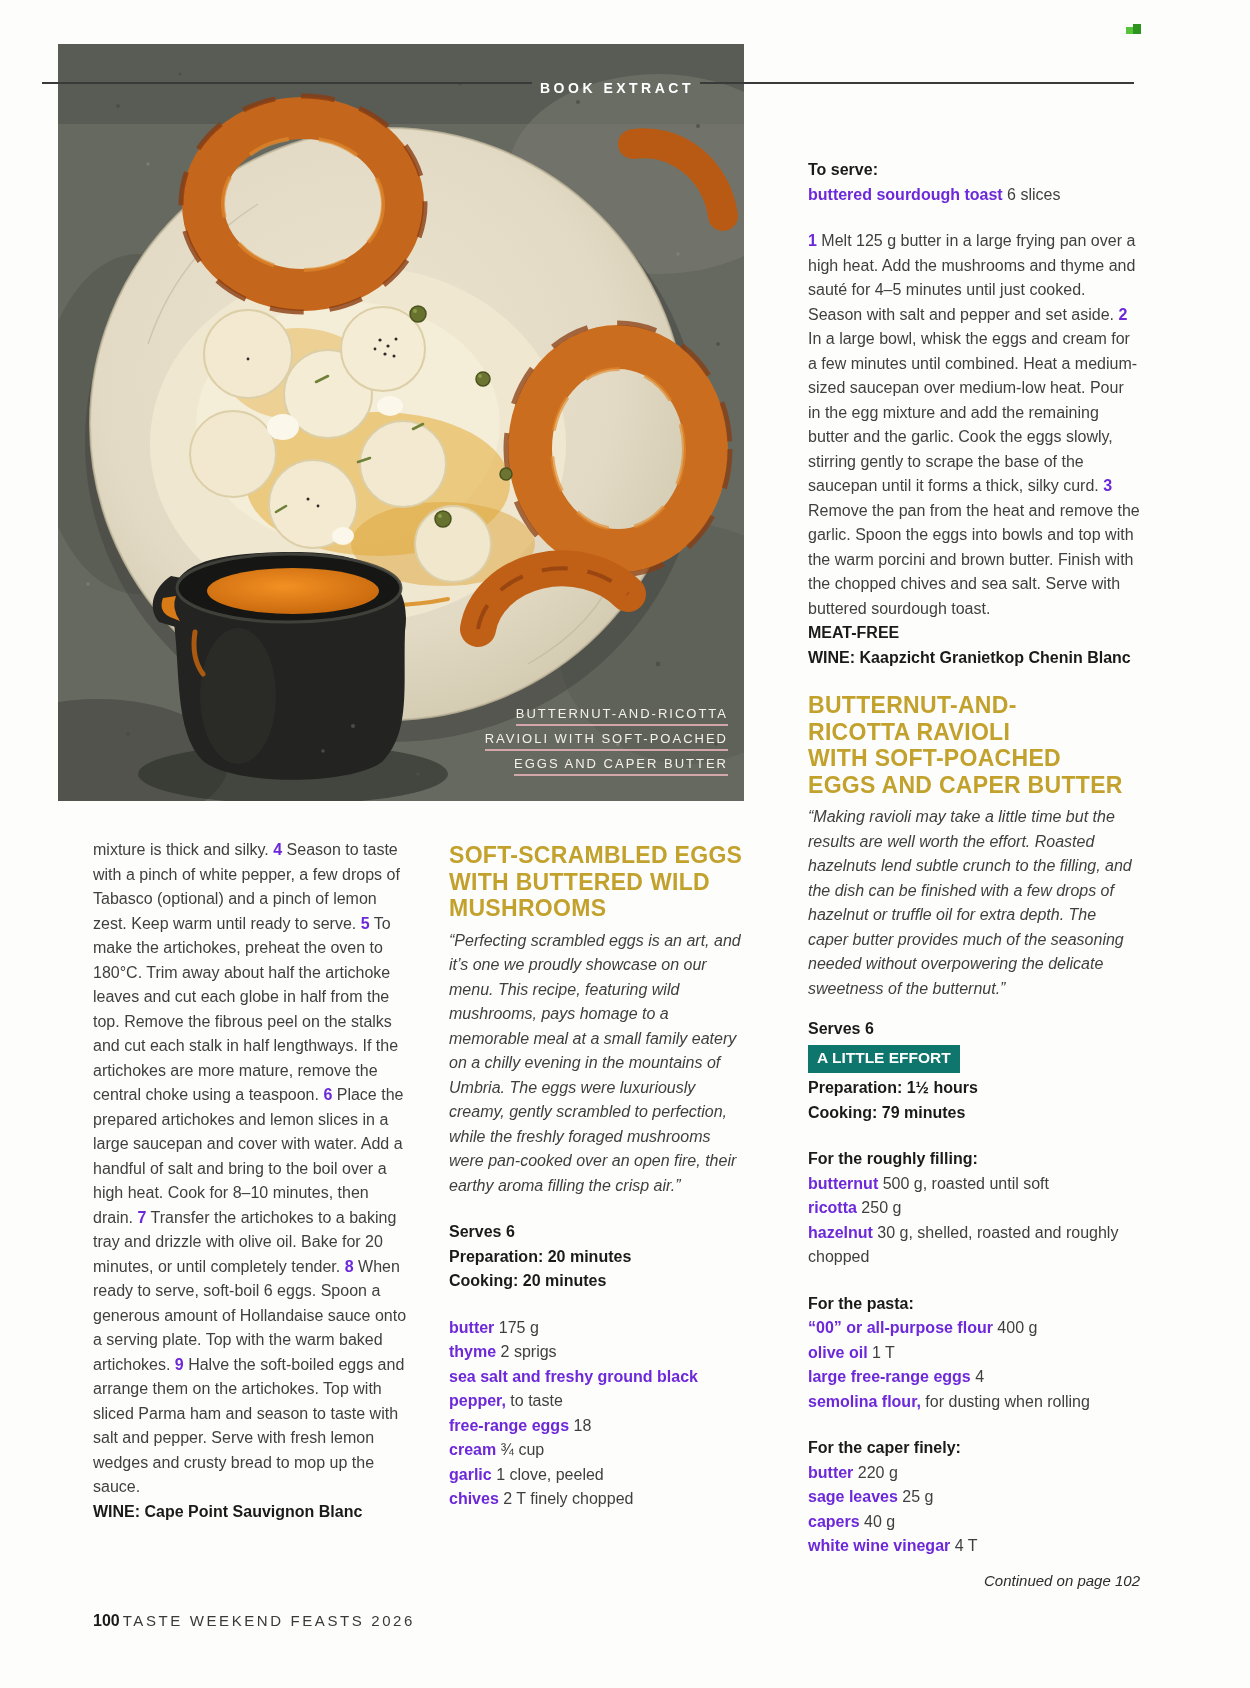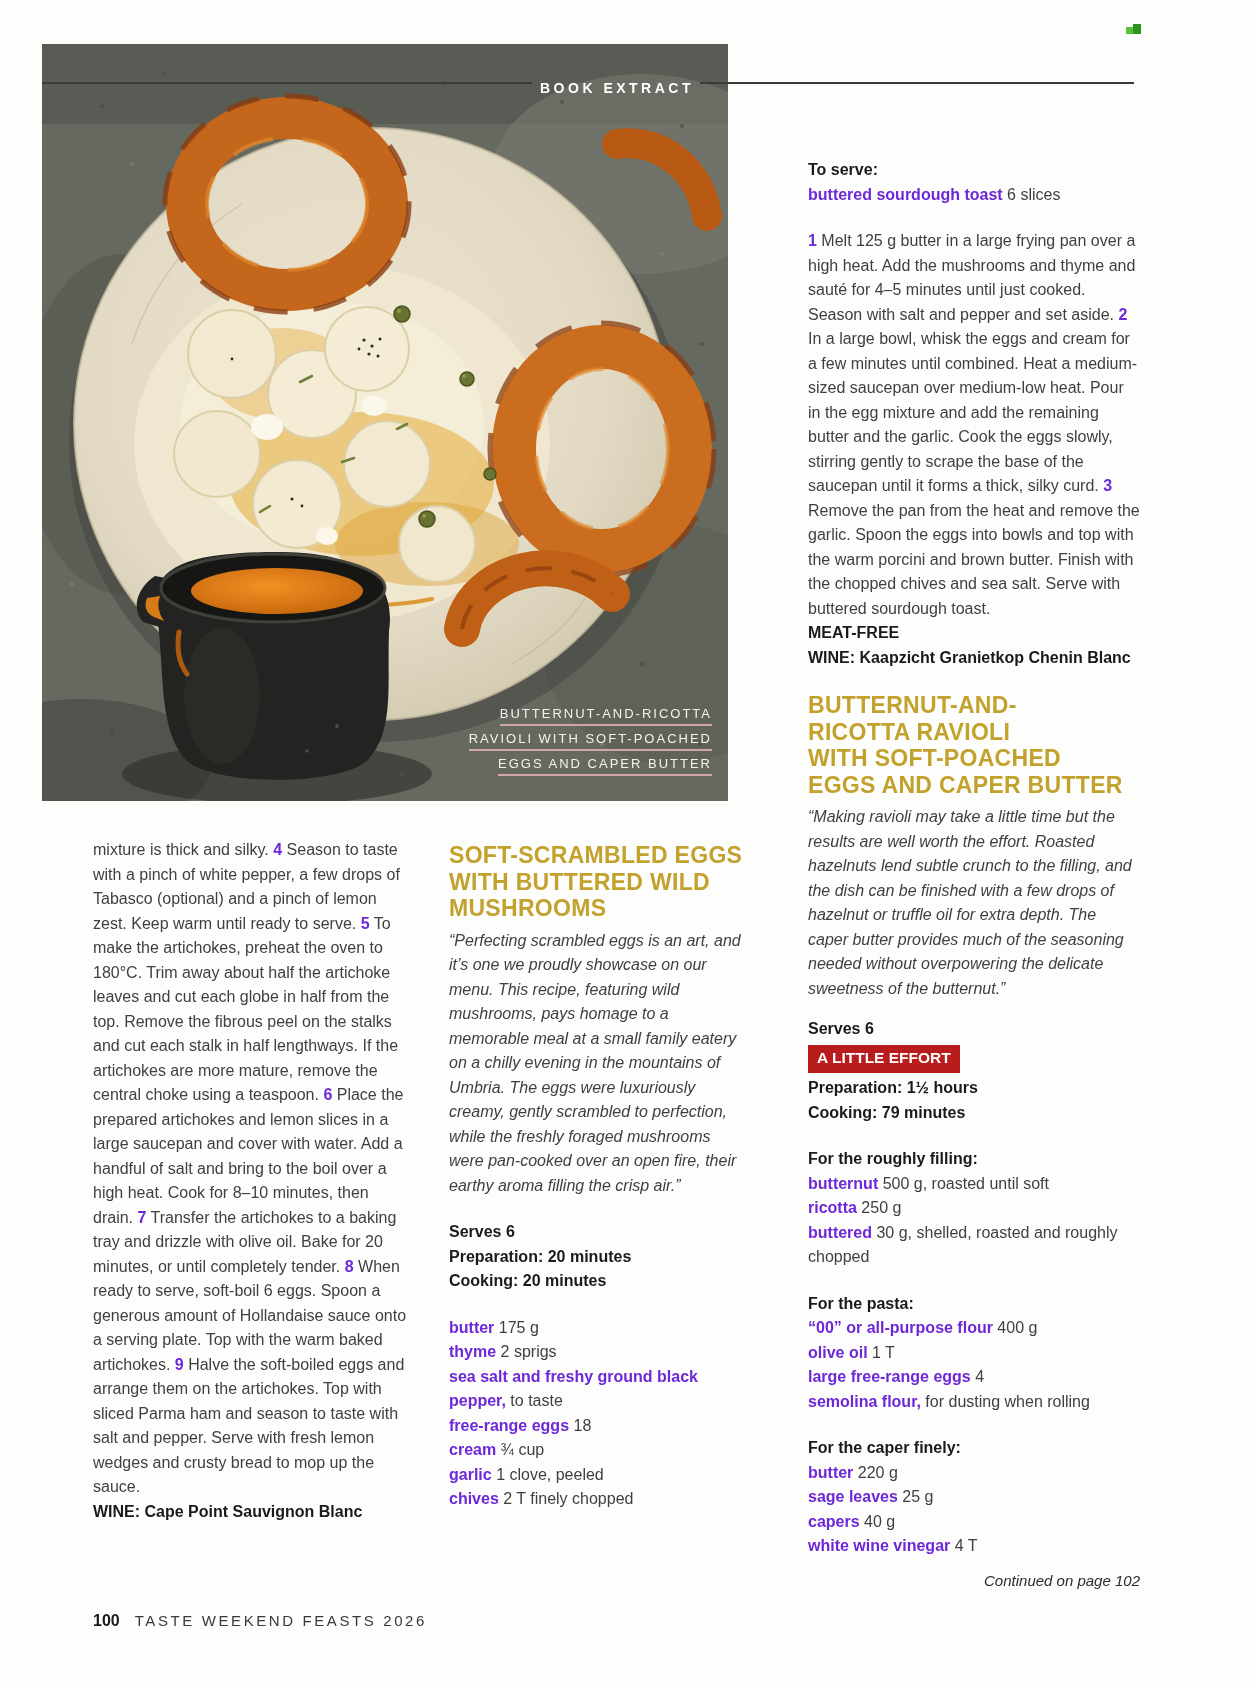--- a/index.html
+++ b/index.html
@@ -1,20 +1,20 @@
 <!DOCTYPE html>
 <html><head>
 <meta charset="utf-8">
 <style>
   html,body{margin:0;padding:0;background:#ffffff;}
   .page{position:relative;width:1250px;height:1688px;background:#fdfdfc;overflow:hidden;
         font-family:"Liberation Sans",sans-serif;color:#3f3f3f;}
 
   
-  .photo{position:absolute;left:42px;top:44px;width:686px;height:738px;}
+  .photo{position:absolute;left:58px;top:44px;width:686px;height:738px;}
   .photo svg{display:block;}
 
   
   .rule{position:absolute;top:82px;height:2px;background:#3a3a3a;z-index:4;}
   .rule-left{left:42px;width:490px;}
   .rule-right{left:700px;width:434px;}
   .header-label{position:absolute;left:528px;top:80px;width:178px;z-index:5;text-align:center;
                 color:#ffffff;font-size:14px;font-weight:600;letter-spacing:3.5px;}
 
   
@@ -27,29 +27,29 @@
   .col-left{left:93px;top:838px;width:315px;}
   .col-mid{left:449px;top:842px;width:300px;}
   .col-right{left:808px;top:158px;width:332px;}
 
   b{font-weight:700;color:#6d28d9;}
   .goldtitle{white-space:pre-line;color:#c2a12c;font-weight:700;font-size:23px;line-height:26.5px;
              letter-spacing:.3px;margin:0 0 7px 0;}
   .intro{font-style:italic;color:#3f3f3f;margin:0 0 22px 0;}
   .metaline{font-weight:700;color:#1a1a19;}
   .badge-row{margin:3px 0;}
-  .badge{display:inline-block;background:#b91c1c;color:#ffffff;font-weight:700;font-size:15.5px;
+  .badge{display:inline-block;background:#0f766e;color:#ffffff;font-weight:700;font-size:15.5px;
          padding:1px 9px 3px 9px;}
   .gap{height:22px;}
   .ing{margin:0;}
   .method{margin:0;}
   .continued{font-style:italic;text-align:right;font-size:15px;margin-top:10px;color:#2c2c2b;}
 
   
-  .footer{position:absolute;left:93px;top:1612px;display:flex;align-items:baseline;gap:15px;}
+  .footer{position:absolute;left:93px;top:1612px;display:flex;align-items:baseline;gap:3px;}
   .pageno{font-weight:700;font-size:16px;color:#1a1a19;}
   .foot-title{font-size:15px;letter-spacing:2.6px;color:#3a3a3a;}
 
   .corner-mark{position:absolute;left:1126px;top:24px;}
 </style>
 </head>
 <body>
 
 <div class="page">
 
@@ -237,21 +237,21 @@
     <div class="metaline">Serves 6</div>
     <div class="badge-row"><span class="badge">A LITTLE EFFORT</span></div>
     <div class="metaline">Preparation: 1½ hours</div>
     <div class="metaline">Cooking: 79 minutes</div>
     <div class="gap"></div>
     <div class="metaline">For the roughly filling:</div>
     <div>
 
     <div class="ing"><b>butternut</b><span> 500 g, roasted until soft</span></div>
         <div class="ing"><b>ricotta</b><span> 250 g</span></div>
-        <div class="ing"><b>buttered</b><span> 30 g, shelled, roasted and roughly chopped</span></div>
+        <div class="ing"><b>hazelnut</b><span> 30 g, shelled, roasted and roughly chopped</span></div>
       </div>
     <div class="gap"></div>
     <div class="metaline">For the pasta:</div>
     <div>
 
     <div class="ing"><b>“00” or all-purpose flour</b><span> 400 g</span></div>
         <div class="ing"><b>olive oil</b><span> 1 T</span></div>
         <div class="ing"><b>large free-range eggs</b><span> 4</span></div>
         <div class="ing"><b>semolina flour,</b><span> for dusting when rolling</span></div>
       </div>

